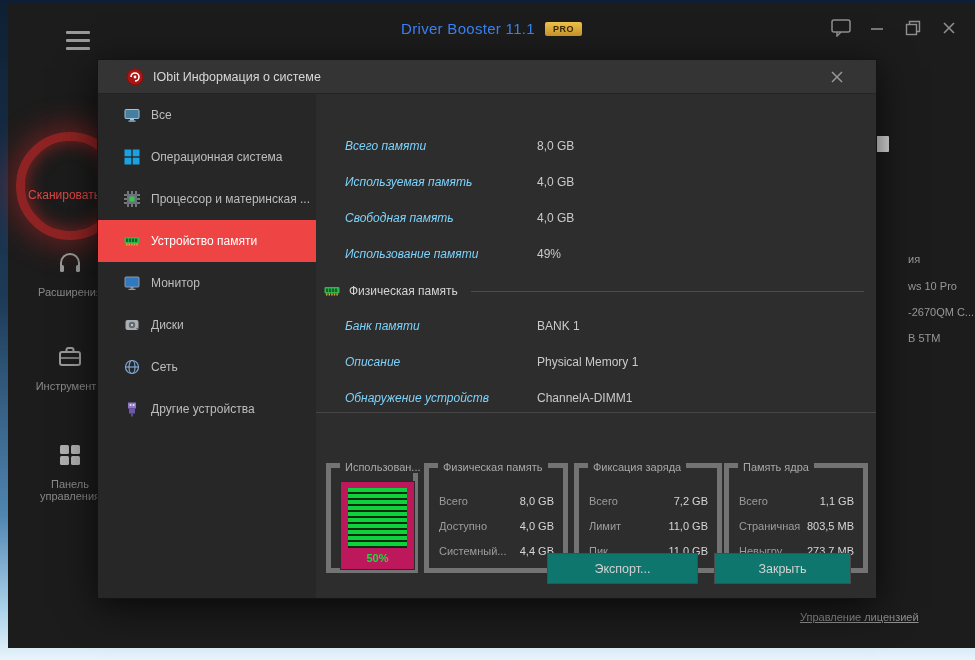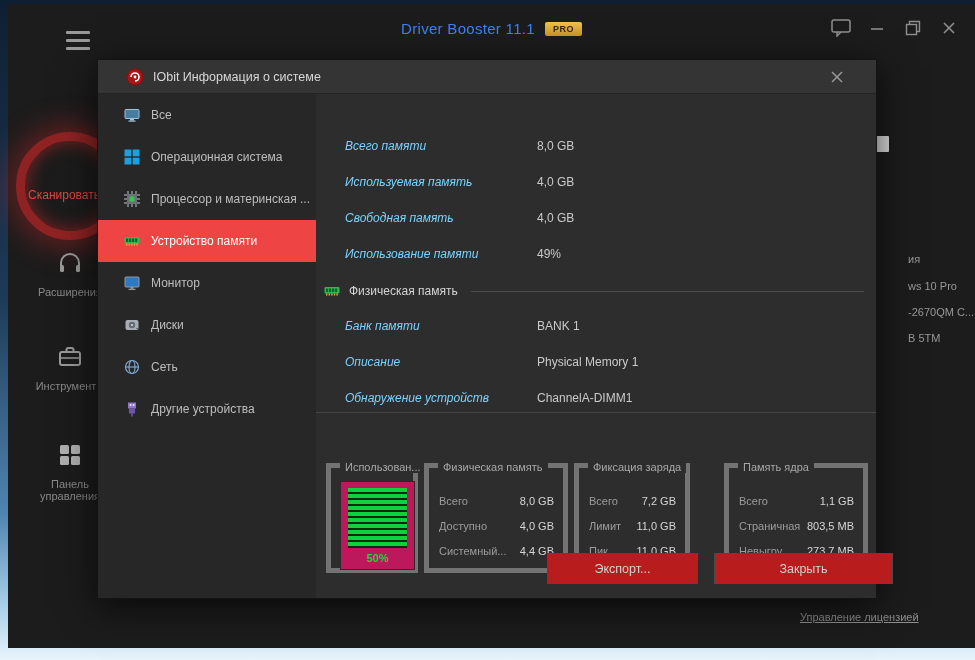--- a/index.html
+++ b/index.html
@@ -56,21 +56,21 @@
   .stats{position:absolute;left:0;right:0;top:318px;height:123px;border-top:1px solid #454545;background:#2d2d2d;}
   .gbox{position:absolute;top:6px;height:110px;border:5px solid #737373;box-sizing:border-box;margin-top:44px;}
   .leg{position:absolute;top:-7px;left:9px;background:#2d2d2d;padding:0 5px;font-size:11px;color:#a8a8a8;white-space:nowrap;}
   .g-row{position:absolute;left:10px;right:9px;height:14px;font-size:11px;color:#9d9d9d;}
   .g-row .gval{position:absolute;right:0;color:#d6d6d6;}
   .gauge{position:absolute;left:9px;top:13px;width:73px;height:87px;background:#be185d;border:1px solid #2a2a2a;}
   .bars{position:absolute;left:7px;right:7px;top:6px;height:60px;
         background:repeating-linear-gradient(180deg,#0fd13c 0px,#0fd13c 4px,#042b10 4px,#042b10 6px);}
   .pct{position:absolute;bottom:5px;left:0;right:0;text-align:center;color:#12e03c;font-size:11px;font-weight:bold;}
 
-  .dlg-btn{position:absolute;top:459px;height:31px;background:#b91c1c;color:#d2d2d2;font-size:12.5px;
+  .dlg-btn{position:absolute;top:459px;height:31px;background:#0f766e;color:#d2d2d2;font-size:12.5px;
            display:flex;align-items:center;justify-content:center;cursor:pointer;border:1px solid #4a4a4a;box-sizing:border-box;}
 </style>
 </head>
 <body>
 
 <div class="app">
 
   <div class="hamburger">
       <div></div>
       <div></div>
@@ -334,34 +334,34 @@
           </div>
         </div>
 
         <div class="gbox" style="left:108px;width:144px">
           <span class="leg">Физическая память</span>
           <div class="g-row" style="top:27px"><span>Всего</span><span class="gval">8,0 GB</span></div>
           <div class="g-row" style="top:52px"><span>Доступно</span><span class="gval">4,0 GB</span></div>
           <div class="g-row" style="top:77px"><span>Системный...</span><span class="gval">4,4 GB</span></div>
         </div>
 
-        <div class="gbox" style="left:258px;width:116px">
+        <div class="gbox" style="left:258px;width:148px">
           <span class="leg">Фиксация заряда</span>
           <div class="g-row" style="top:27px"><span>Всего</span><span class="gval">7,2 GB</span></div>
           <div class="g-row" style="top:52px"><span>Лимит</span><span class="gval">11,0 GB</span></div>
           <div class="g-row" style="top:77px"><span>Пик</span><span class="gval">11,0 GB</span></div>
         </div>
 
         <div class="gbox" style="left:408px;width:144px">
           <span class="leg">Память ядра</span>
           <div class="g-row" style="top:27px"><span>Всего</span><span class="gval">1,1 GB</span></div>
           <div class="g-row" style="top:52px"><span>Страничная</span><span class="gval">803,5 MB</span></div>
           <div class="g-row" style="top:77px"><span>Невыгру...</span><span class="gval">273,7 MB</span></div>
         </div>
 
       </div>
 
       <div class="dlg-btn" style="left:231px;width:151px">Экспорт...</div>
-      <div class="dlg-btn" style="left:398px;width:179px">Закрыть</div>
+      <div class="dlg-btn" style="left:398px;width:137px">Закрыть</div>
 
     </div>
   </div>
 </div>
 
 </body></html>

